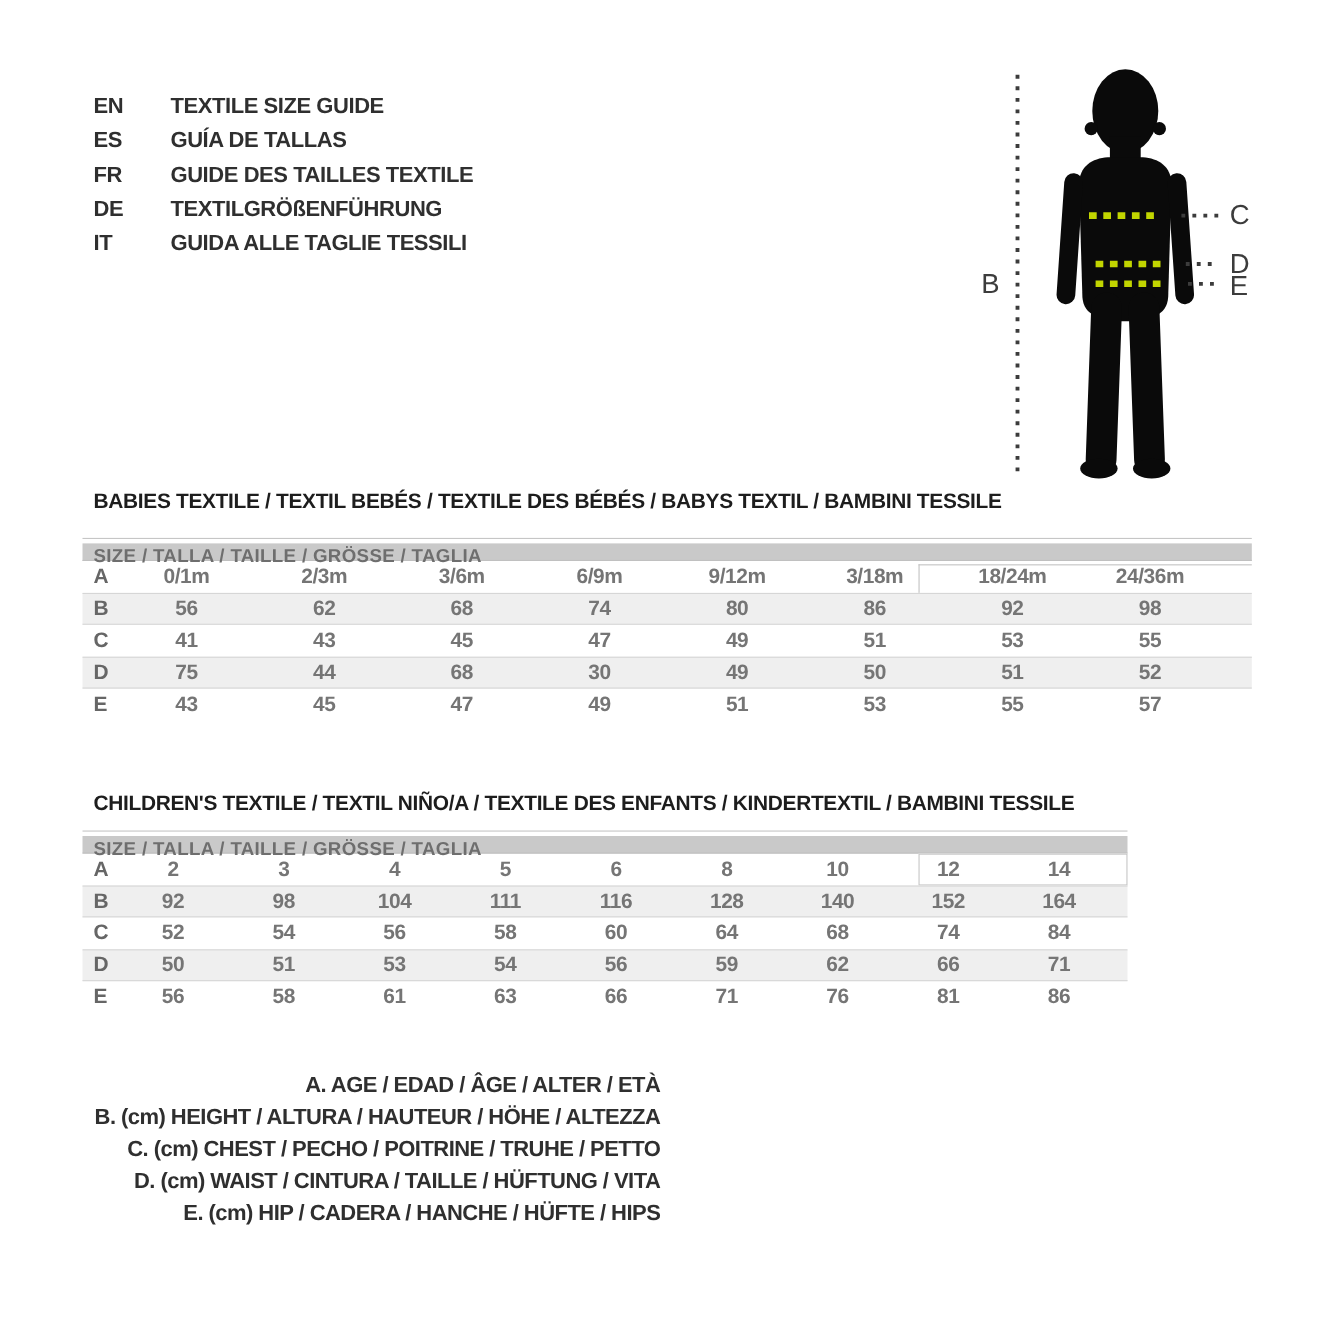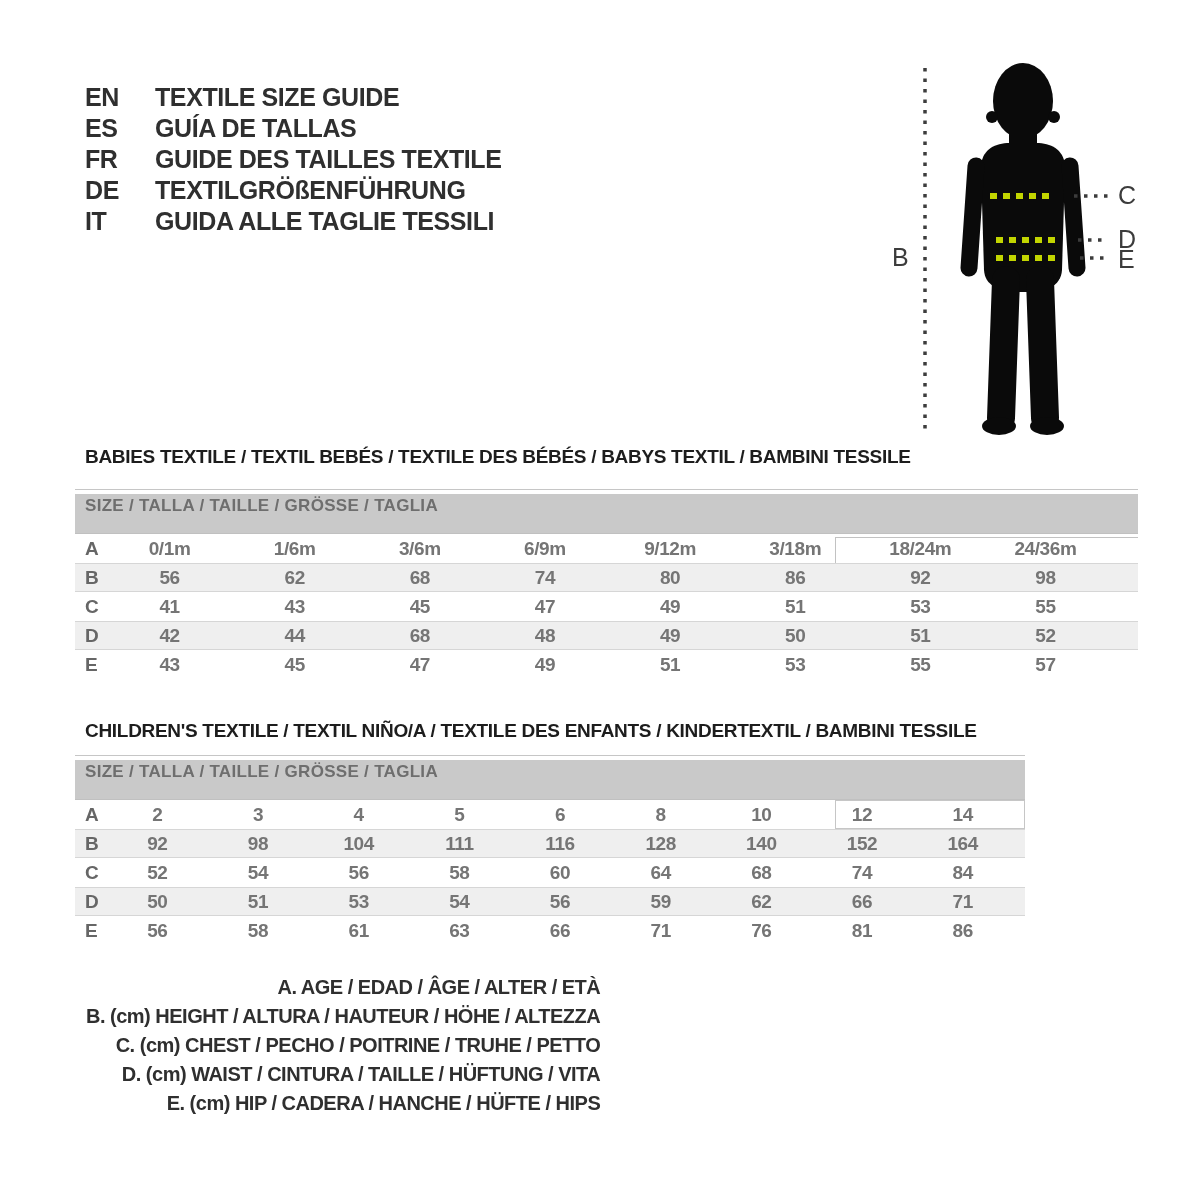--- a/index.html
+++ b/index.html
@@ -4,21 +4,21 @@
 <style>
   html,body{margin:0;padding:0;background:#fff;}
   .canvas{
     position:relative;width:1200px;height:1200px;background:#ffffff;overflow:hidden;
     font-family:"Liberation Sans","DejaVu Sans",sans-serif;
   }
   
   .lang-list{position:absolute;left:85px;top:82px;}
   .lang-row{display:flex;height:31px;align-items:center;}
   .lang-code,.lang-label{
-    font-size:25px;font-weight:700;color:#2f2f2f;letter-spacing:-0.4px;white-space:pre;
+    font-size:20px;font-weight:700;color:#2f2f2f;letter-spacing:-0.4px;white-space:pre;
   }
   .lang-code{width:70px;flex:none;}
   
   .figure-wrap{position:absolute;left:860px;top:40px;width:340px;height:420px;}
   .figure-wrap svg text{
     font-family:"Liberation Sans","DejaVu Sans",sans-serif;
     font-size:25px;fill:#3c3c3c;font-weight:400;
   }
   
   .section-title{
@@ -26,21 +26,21 @@
     letter-spacing:-0.3px;white-space:nowrap;
   }
   .babies-title{top:446px;}
   .children-title{top:720px;}
   
   .size-table{position:absolute;left:75px;}
   .size-table.babies{top:489px;width:1063px;}
   .size-table.children{top:755px;width:950px;}
   .table-topline{height:1px;background:#c6c6c6;margin-bottom:4px;}
   .table-header{
-    box-sizing:border-box;height:40px;line-height:23px;background:#c9c9c9;
+    box-sizing:border-box;height:16px;line-height:23px;background:#c9c9c9;
     border-bottom:1px solid #c0c0c0;color:#6e6e6e;font-size:17px;font-weight:700;
     letter-spacing:0.3px;padding-left:10px;white-space:nowrap;
   }
   .t-row{
     box-sizing:border-box;display:flex;align-items:center;height:29px;position:relative;
     color:#757575;font-size:19px;font-weight:700;letter-spacing:-0.4px;
   }
   .t-row.stripe{background:#efefef;border-top:1px solid #d6d6d6;border-bottom:1px solid #d6d6d6;}
   .t-row .rlabel{flex:none;width:22px;padding-left:10px;color:#666;position:relative;z-index:1;}
   .t-row .v{flex:1;text-align:center;position:relative;z-index:1;}
@@ -122,21 +122,21 @@
 
   <div class="section-title babies-title">BABIES TEXTILE / TEXTIL BEBÉS / TEXTILE DES BÉBÉS / BABYS TEXTIL / BAMBINI TESSILE</div>
 
   <div class="size-table babies">
       <div class="table-topline"></div>
       <div class="table-header">SIZE / TALLA / TAILLE / GRÖSSE / TAGLIA</div>
       <div class="t-row">
         <div class="a-overlay"></div>
         <span class="rlabel">A</span>
         <span class="v">0/1m</span>
-        <span class="v">1/6m</span>
+        <span class="v">2/3m</span>
         <span class="v">3/6m</span>
         <span class="v">6/9m</span>
         <span class="v">9/12m</span>
         <span class="v">3/18m</span>
         <span class="v">18/24m</span>
         <span class="v">24/36m</span>
         <span class="row-spacer"></span>
       </div>
       <div class="t-row stripe">
         <span class="rlabel">B</span>
@@ -157,24 +157,24 @@
         <span class="v">45</span>
         <span class="v">47</span>
         <span class="v">49</span>
         <span class="v">51</span>
         <span class="v">53</span>
         <span class="v">55</span>
         <span class="row-spacer"></span>
       </div>
       <div class="t-row stripe">
         <span class="rlabel">D</span>
-        <span class="v">42</span>
+        <span class="v">75</span>
         <span class="v">44</span>
         <span class="v">68</span>
-        <span class="v">48</span>
+        <span class="v">30</span>
         <span class="v">49</span>
         <span class="v">50</span>
         <span class="v">51</span>
         <span class="v">52</span>
         <span class="row-spacer"></span>
       </div>
       <div class="t-row">
         <span class="rlabel">E</span>
         <span class="v">43</span>
         <span class="v">45</span>

